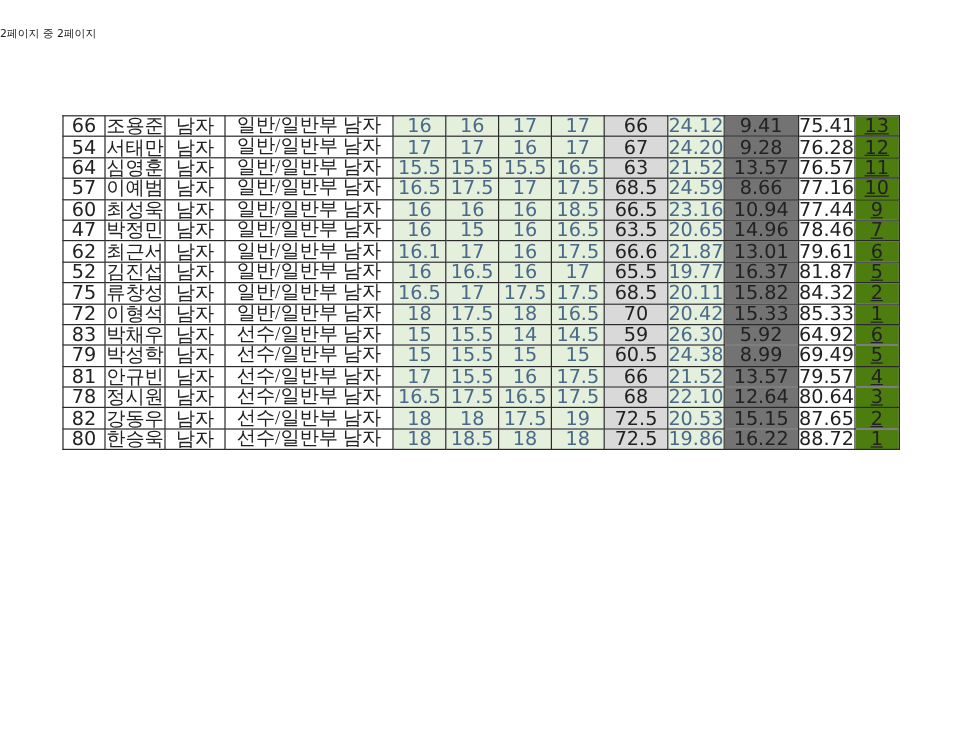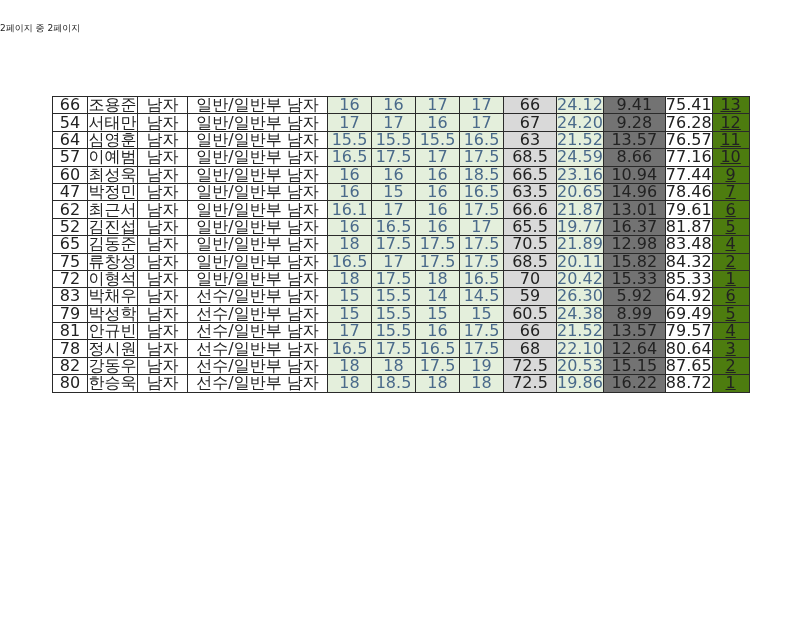--- a/index.html
+++ b/index.html
@@ -17,21 +17,21 @@
       font-size: 16px; color: #222; margin-top: 24px;
     }
     table.results td {
       border: 1px solid #2a2a2a;
       height: 16.4px; padding: 0; text-align: center;
       white-space: nowrap; overflow: hidden; line-height: 16px;
     }
     td.c-no { width: 34px; }
     td.c-name { width: 49px; }
     td.c-gender { width: 49px; }
-    td.c-div { width: 139px; }
+    td.c-div { width: 139px; font-family: Liberation Serif, serif; }
     td.c-score { width: 43px; background: #e4efdc; color: #4a6a8a; }
     td.c-sum { width: 52px; background: #d9d9d9; color: #222; }
     td.c-pct { width: 43px; background: #e4efdc; color: #4a6a8a; }
     td.c-extra { width: 61px; background: #737373; }
     td.c-total { width: 44px; font-weight: normal; }
     td.c-rank { width: 36px; background: #4d7c0f; text-decoration: underline; }
   </style>
 </head>
 <body>
 
@@ -153,35 +153,20 @@
         <td class="c-score">16.5</td>
         <td class="c-score">16</td>
         <td class="c-score">17</td>
         <td class="c-sum">65.5</td>
         <td class="c-pct">19.77</td>
         <td class="c-extra">16.37</td>
         <td class="c-total">81.87</td>
         <td class="c-rank">5</td>
       </tr>
       <tr>
-        <td class="c-no">65</td>
-        <td class="c-name">김동준</td>
-        <td class="c-gender">남자</td>
-        <td class="c-div">일반/일반부 남자</td>
-        <td class="c-score">18</td>
-        <td class="c-score">17.5</td>
-        <td class="c-score">17.5</td>
-        <td class="c-score">17.5</td>
-        <td class="c-sum">70.5</td>
-        <td class="c-pct">21.89</td>
-        <td class="c-extra">12.98</td>
-        <td class="c-total">83.48</td>
-        <td class="c-rank">4</td>
-      </tr>
-      <tr>
         <td class="c-no">75</td>
         <td class="c-name">류창성</td>
         <td class="c-gender">남자</td>
         <td class="c-div">일반/일반부 남자</td>
         <td class="c-score">16.5</td>
         <td class="c-score">17</td>
         <td class="c-score">17.5</td>
         <td class="c-score">17.5</td>
         <td class="c-sum">68.5</td>
         <td class="c-pct">20.11</td>

